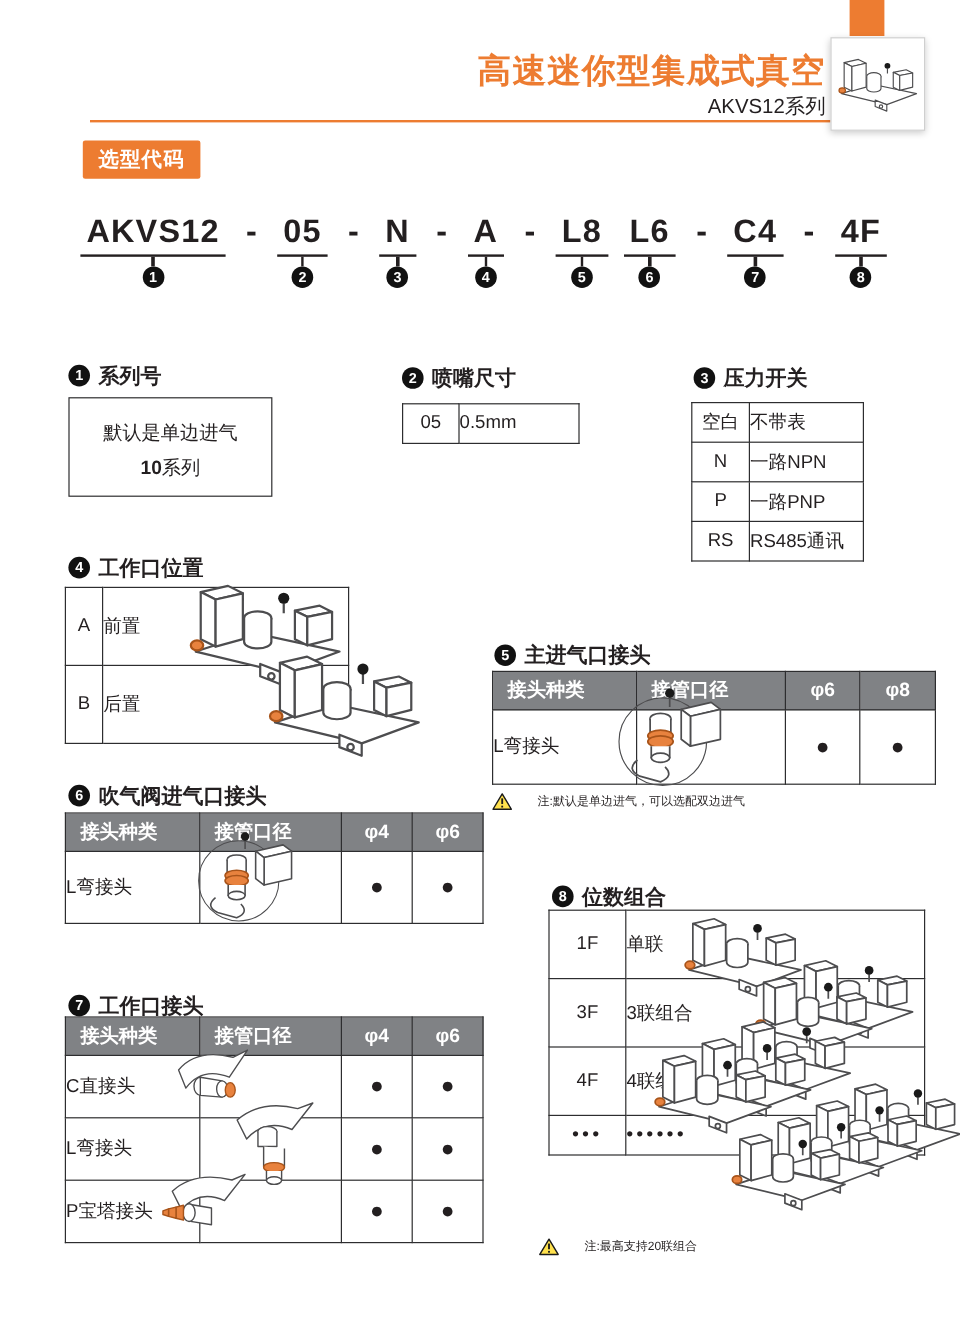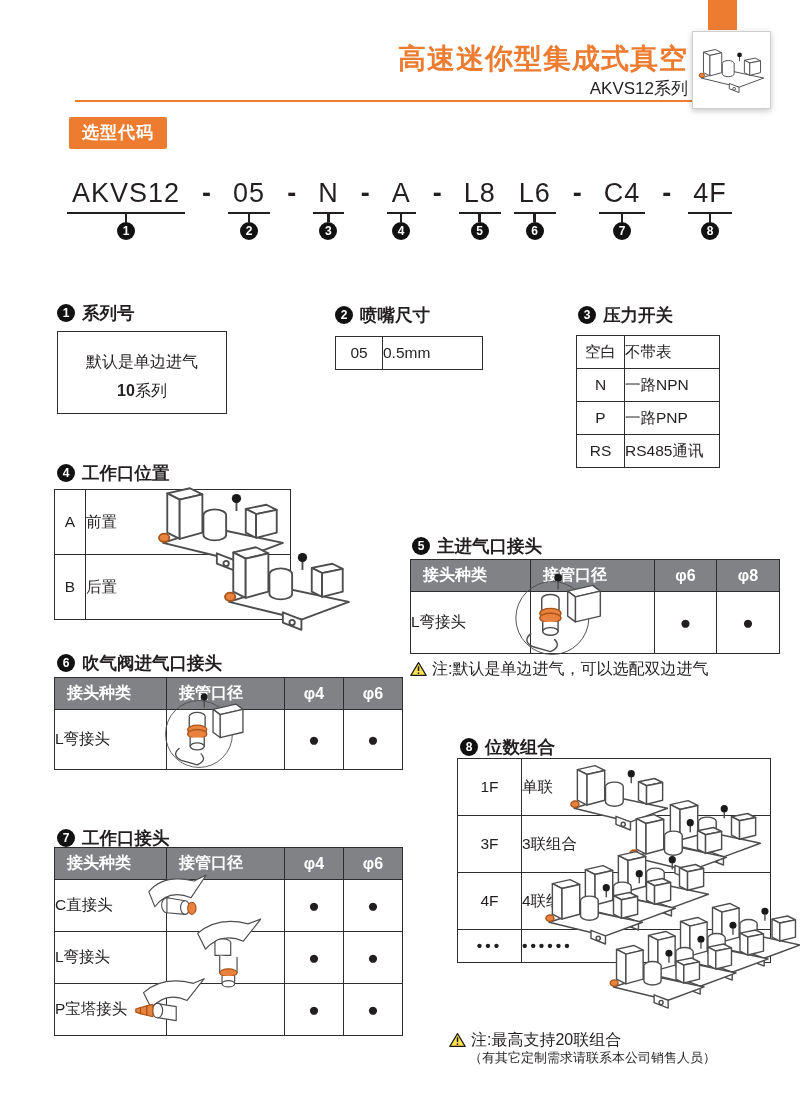--- a/index.html
+++ b/index.html
@@ -13,41 +13,41 @@
   .thumb-box { position:absolute; left:680px; top:31px; width:79px; height:78px; background:#fff;
     border:1px solid #cfcfcf; box-shadow:0 2px 6px rgba(0,0,0,.22); display:flex; align-items:center; justify-content:center; }
   .page-title { position:absolute; right:124px; top:40px; font-size:28px; font-weight:700; color:#ED7C31; letter-spacing:1px; white-space:nowrap; }
   .series-label { position:absolute; right:124px; top:77px; font-size:17px; font-weight:500; }
   .header-rule { position:absolute; left:63px; top:100px; width:619px; height:2px; background:#ED7C31; }
   .badge { position:absolute; left:57px; top:117px; background:#ED7C31; color:#fff; font-size:17px; font-weight:700;
     padding:4px 13px 5px; border-radius:2px; letter-spacing:1px; }
   
   .code-row { position:absolute; left:55px; top:176px; display:flex; align-items:flex-start; }
   .code-part { display:flex; flex-direction:column; align-items:center; }
-  .code-text { font-size:27px; font-weight:400; letter-spacing:1px; padding:0 5px 2px;
+  .code-text { font-size:27px; font-weight:700; letter-spacing:1px; padding:0 5px 2px;
     border-bottom:2.5px solid #231F20; line-height:34px; }
   .tick { width:2.5px; height:8px; background:#231F20; }
   .nc { width:18px; height:18px; border-radius:50%; background:#111; color:#fff; font-size:12px; font-weight:700;
     display:inline-flex; align-items:center; justify-content:center; line-height:1; flex:0 0 auto; }
   .code-dash { font-size:27px; font-weight:700; line-height:34px; margin:0 17px; }
   .gap-only { width:13px; }
   
   .sec-title { position:absolute; display:flex; align-items:center; gap:7px; font-size:17.5px; font-weight:700; }
   
   table.tbl { position:absolute; border-collapse:collapse; table-layout:fixed; }
   .tbl td, .tbl th { border:1.5px solid #2d2d2f; font-size:15.5px; color:#231F20; }
   .tbl th { background:#808285; color:#fff; font-weight:700; font-size:16px; text-align:left; padding-left:12px; }
   .tbl th.ctr { text-align:center; padding-left:0; }
   .tbl td.ctr { text-align:center; }
   .tbl td.lbl { padding-left:0; }
   .tbl td.dot { text-align:center; font-size:19px; }
   .s1-box { position:absolute; left:45px; top:331px; width:170px; height:83px; border:1.5px solid #2d2d2f;
     text-align:center; padding-top:15px; font-size:16px; line-height:29px; }
   
-  .note { position:absolute; display:flex; align-items:center; gap:5px; font-size:16px; line-height:17px; }
+  .note { position:absolute; display:flex; align-items:flex-start; gap:21px; font-size:10px; line-height:17px; }
   .note svg { flex:0 0 auto; margin-top:0; }
   .note2 { position:absolute; font-size:13px; line-height:17px; }
   
   svg.art { position:absolute; pointer-events:none; }
   .ell-row { font-weight:700; letter-spacing:3px; font-size:14px; }
 </style>
 </head>
 <body>
 
 <svg width="0" height="0" style="position:absolute">
@@ -395,15 +395,14 @@
     <use href="#sym-module" x="64" y="14" width="108" height="72"></use>
     <use href="#sym-module" x="32" y="28" width="108" height="72"></use>
     <use href="#sym-module" x="0" y="42" width="108" height="72"></use>
   </svg>
   <div class="note" style="left:437px;top:1031px">
     <svg width="17" height="16" viewBox="0 0 20 18">
         <use href="#sym-warn"></use>
       </svg>
     <span>注:最高支持20联组合</span>
   </div>
-  <div class="note2" style="left:457px;top:1049px">（有其它定制需求请联系本公司销售人员）</div>
 
 </div>
 
 </body></html>

